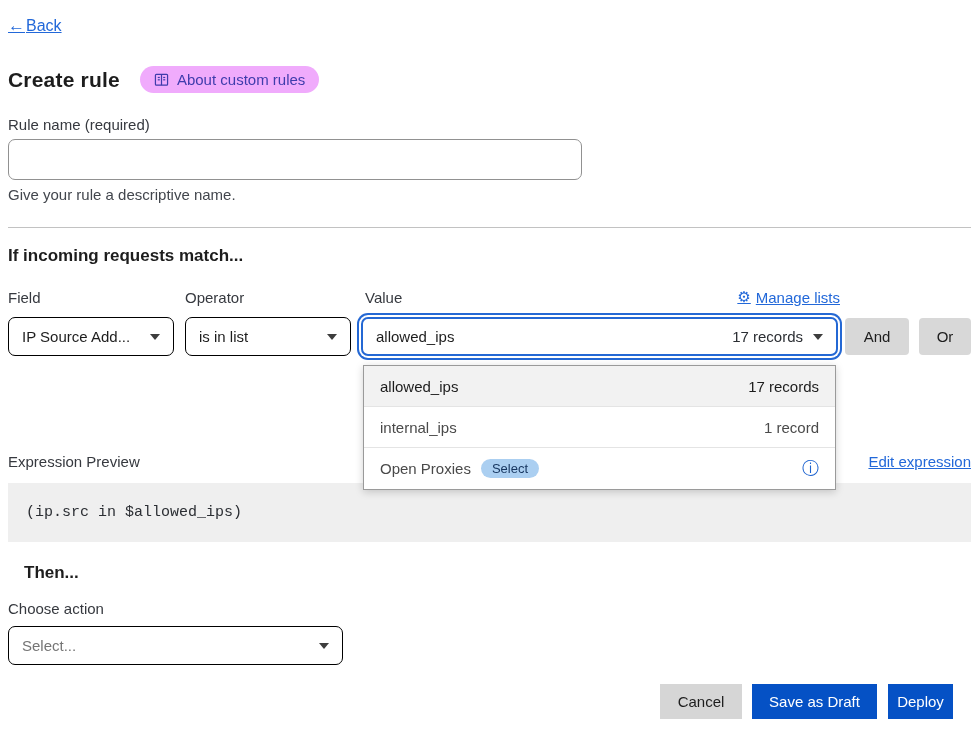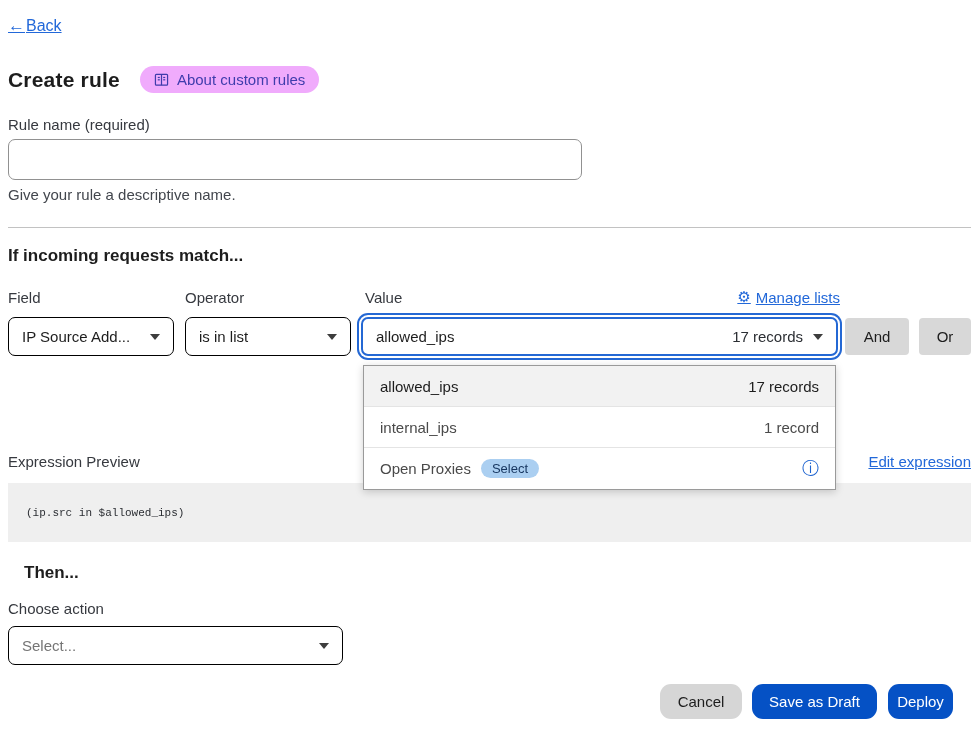--- a/index.html
+++ b/index.html
@@ -94,30 +94,30 @@
   }
   .info-icon{color:#1d63d0;font-size:17px;line-height:1;cursor:pointer;font-family:"DejaVu Sans",sans-serif;}
 
   
   .expr-label{top:453px;left:8px;font-size:15px;color:#36393f;}
   .edit-expression{top:453px;right:8px;}
   .expr-box{
     top:483px;left:8px;width:963px;height:59px;background:#efefef;
     display:flex;align-items:center;padding-left:18px;
   }
-  .expr-code{font-family:"Liberation Mono","DejaVu Sans Mono",monospace;font-size:11px;color:#2b2e33;}
+  .expr-code{font-family:"Liberation Mono","DejaVu Sans Mono",monospace;font-size:15px;color:#2b2e33;}
 
   
   .then-heading{top:563px;left:24px;}
   .choose-label{top:600px;left:8px;}
   .action-select{top:626px;left:8px;width:335px;color:#757575;}
 
   
   .btn{
-    border:none;border-radius:11px;font-size:15px;font-family:"Liberation Sans",sans-serif;
+    border:none;border-radius:0;font-size:15px;font-family:"Liberation Sans",sans-serif;
     cursor:pointer;height:35px;display:flex;align-items:center;justify-content:center;
   }
   .primary{background:var(--primary-blue);color:#fff;}
   .cancel-btn{top:684px;left:660px;width:82px;background:#d6d6d6;color:#1d1d1d;}
   .save-draft-btn{top:684px;left:752px;width:125px;}
   .deploy-btn{top:684px;left:888px;width:65px;}
 </style>
 </head>
 <body>
 

